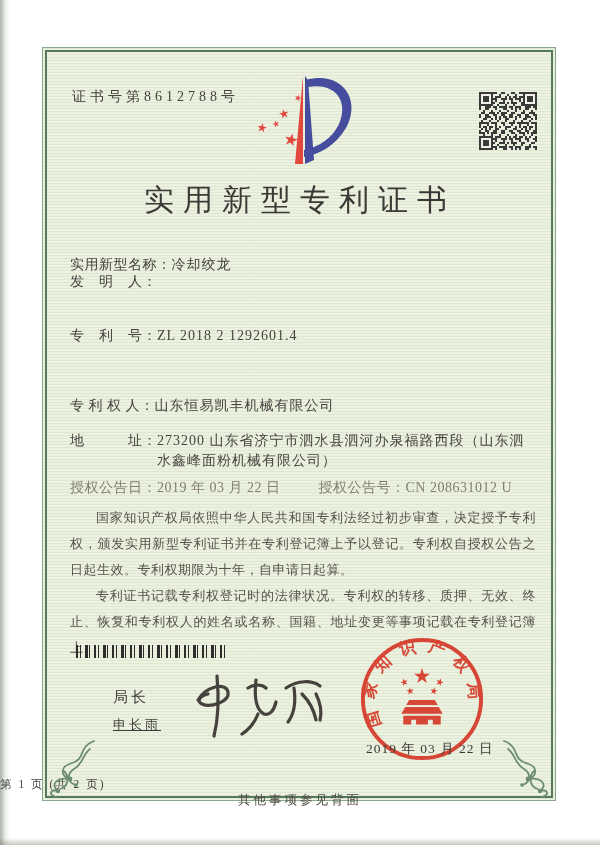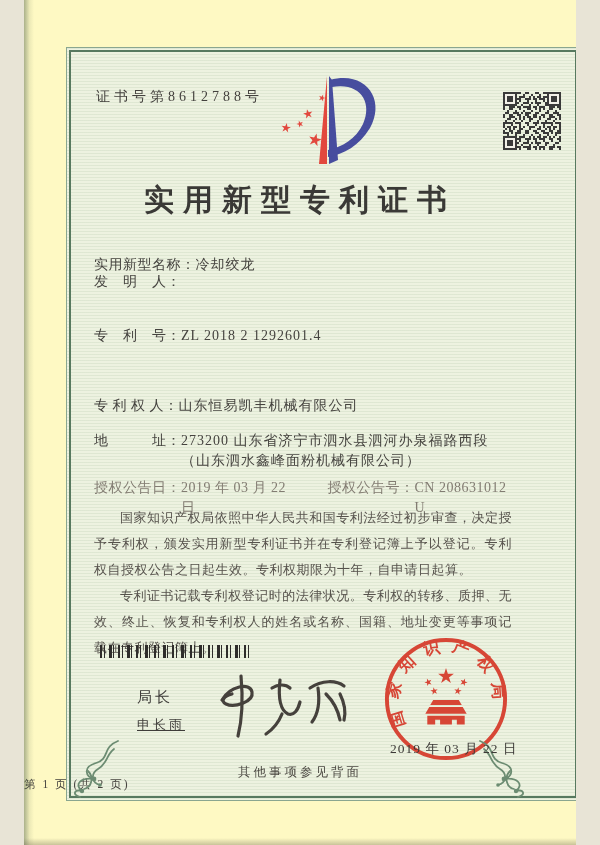--- a/index.html
+++ b/index.html
@@ -1,18 +1,18 @@
 <!DOCTYPE html>
 <html><head>
 <meta charset="utf-8">
 <style>
   html,body{margin:0;padding:0;background:#e8e4d6;}
   .page{
-    position:relative;width:552px;height:845px;margin:0 auto;
-    background:#fef9c3;overflow:hidden;
+    position:relative;width:600px;height:845px;margin:0 auto;
+    background:#ffffff;overflow:hidden;
     font-family:"Liberation Serif","DejaVu Serif",serif;
     color:#3b3a38;
   }
   .page::before{ 
     content:"";position:absolute;left:0;top:0;bottom:0;width:10px;
     background:linear-gradient(90deg,rgba(70,90,70,0.45),rgba(70,90,70,0.10) 55%,transparent);
     z-index:30;pointer-events:none;
   }
   .page::after{ 
     content:"";position:absolute;left:0;right:0;bottom:0;height:7px;
@@ -30,21 +30,21 @@
   .frame-inner{
     position:absolute;inset:2px;border:2px solid #57795f;pointer-events:none;
   }
   .cert-number{
     position:absolute;left:72px;top:88px;font-size:14px;letter-spacing:4px;color:#43413d;
   }
   .logo{position:absolute;left:242px;top:66px;width:128px;height:110px;}
   .qr{position:absolute;left:479px;top:92px;width:58px;height:58px;}
   .title{
     position:absolute;left:0;right:0;top:180px;text-align:center;
-    font-size:30px;font-weight:700;letter-spacing:9px;color:#3a3936;
+    font-size:30px;font-weight:400;letter-spacing:9px;color:#3a3936;
   }
   .field-row{
     position:absolute;left:70px;right:68px;display:flex;
     font-size:14px;line-height:20px;color:#45433f;letter-spacing:0.5px;
   }
   .flabel{flex:0 0 auto;white-space:pre;}
   .fvalue{flex:1 1 auto;letter-spacing:1px;}
   .row-name{top:255px;}  .row-inventor{top:272px;gap:28px;}  .row-patno{top:326px;}
   .row-appdate{top:361px;}  .row-holder{top:396px;}  .row-address{top:431px;}
   .row-grant{top:478px;color:#827c72;}
@@ -66,21 +66,21 @@
   .seal{position:absolute;left:358px;top:635px;width:128px;height:128px;opacity:0.93;}
   .seal-date{
     position:absolute;left:366px;top:740px;font-size:13.5px;color:#3c3a37;
     letter-spacing:1px;z-index:5;
   }
   .page-number{
     position:absolute;left:0;right:0;top:777px;
     font-size:11.5px;letter-spacing:2px;color:#46443f;
   }
   .footer-note{
-    position:absolute;left:0;right:0;top:764px;text-align:center;
+    position:absolute;left:0;right:0;top:792px;text-align:center;
     font-size:12.5px;letter-spacing:3px;color:#4a4741;
   }
   .ornament{position:absolute;width:64px;height:64px;z-index:4;}
   .orn-bl{left:44px;bottom:46px;}
   .orn-br{right:46px;bottom:46px;transform:scaleX(-1);}
 </style>
 </head>
 <body>
 
 <div class="page">

